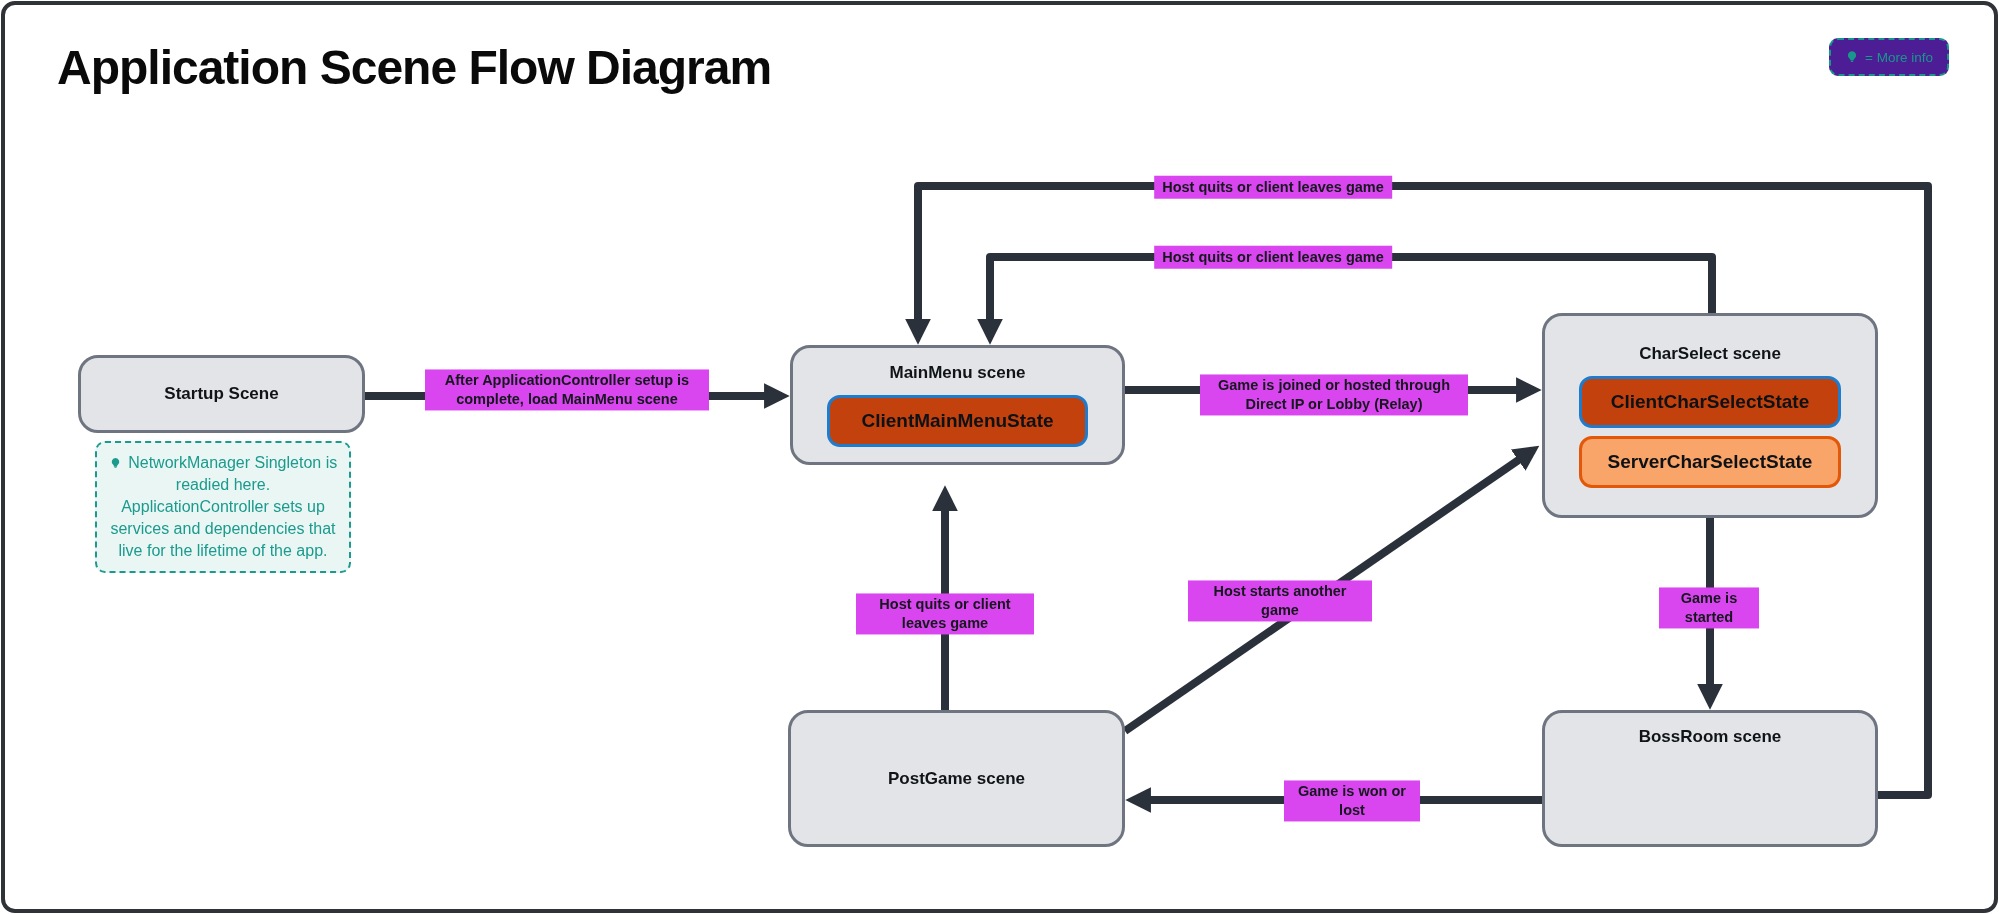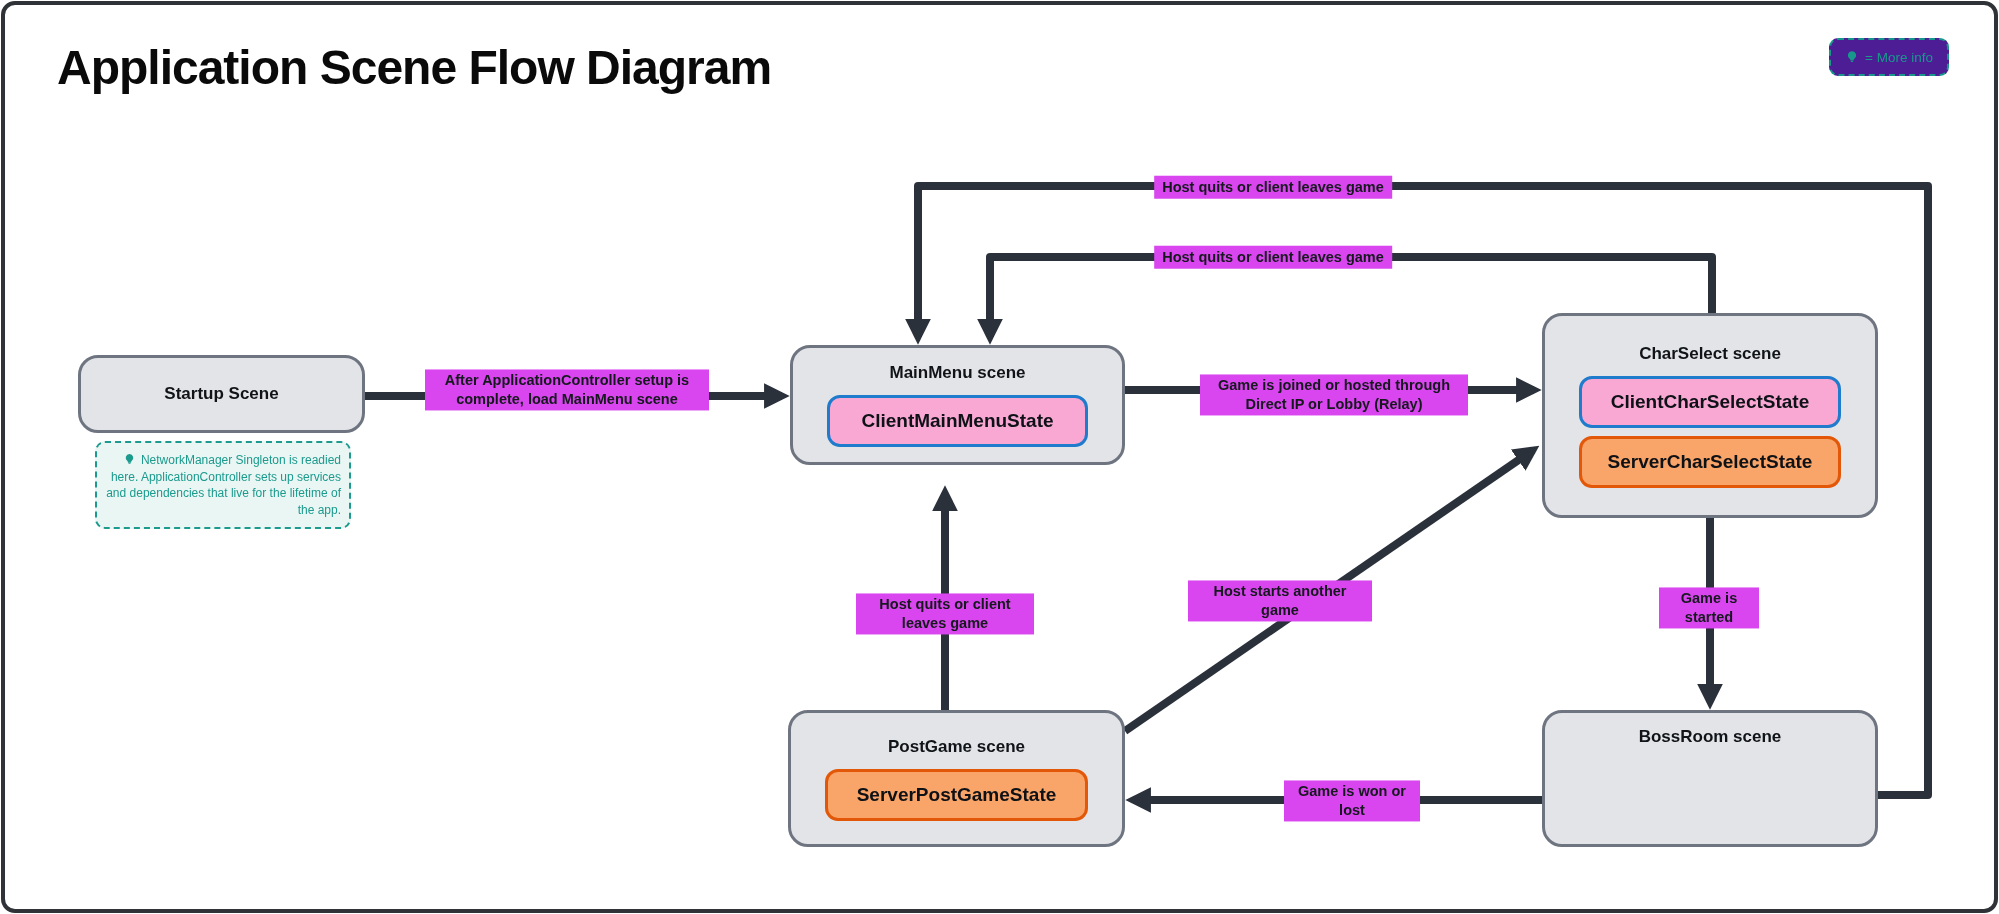--- a/index.html
+++ b/index.html
@@ -14,26 +14,26 @@
           gap:6px;padding:0 14px;background:#4c1d95;border:2px dashed #18988b;border-radius:9px;
           color:#18988b;font-size:13.5px;margin-left:23px;}
   .legend svg{display:block;}
   
   .scene{position:absolute;box-sizing:border-box;background:#e2e4e7;border:3px solid #6f7580;
          border-radius:20px;display:flex;flex-direction:column;align-items:center;
          justify-content:center;gap:12px;padding:14px 34px;}
   .scene-title{font-weight:700;font-size:17px;color:#101317;text-align:center;}
   .state{width:100%;box-sizing:border-box;text-align:center;font-weight:700;font-size:19px;
          border-radius:13px;padding:12px 0;color:#0e1116;}
-  .state.blue{background:#f9a8d4;border:3px solid #1f7bcb;}
+  .state.blue{background:#c2410c;border:3px solid #1f7bcb;}
   .state.orange{background:#f9a468;border:3px solid #e25708;}
   
   .note{position:absolute;left:95px;top:441px;width:256px;box-sizing:border-box;
         background:#e9f6f4;border:2px dashed #1b9a8d;border-radius:10px;padding:9px 8px;
-        color:#1b9a8d;font-size:12px;line-height:1.38;text-align:right;}
+        color:#1b9a8d;font-size:16px;line-height:1.38;text-align:center;}
   .note svg{vertical-align:-2px;margin-right:2px;}
   
   svg.arrows{position:absolute;left:0;top:0;pointer-events:none;}
   
   .elabel{position:absolute;transform:translate(-50%,-50%);background:#d946ef;
           font-weight:700;font-size:14.5px;line-height:1.28;color:#15181d;text-align:center;
           padding:2px 8px;}
   .nowrap{white-space:nowrap;}
 </style>
 </head>
@@ -88,21 +88,20 @@
 </div>
 
 <div class="scene" style="left:1542px;top:313px;width:336px;height:205px;gap:8px;">
   <div class="scene-title" style="margin-bottom:4px;">CharSelect scene</div>
   <div class="state blue">ClientCharSelectState</div>
   <div class="state orange">ServerCharSelectState</div>
 </div>
 
 <div class="scene" style="left:788px;top:710px;width:337px;height:137px;">
   <div class="scene-title">PostGame scene</div>
-  <div class="state orange">ServerPostGameState</div>
 </div>
 
 <div class="scene" style="left:1542px;top:710px;width:336px;height:137px;justify-content:space-between;">
   <div class="scene-title">BossRoom scene</div>
 </div>
 
 <div class="elabel" style="left:567px;top:390px;width:268px;">After ApplicationController setup is complete, load MainMenu scene</div>
 
 <div class="elabel" style="left:1334px;top:379px;width:252px;margin-top:16px;">Game is joined or hosted through Direct IP or Lobby (Relay)</div>
 

